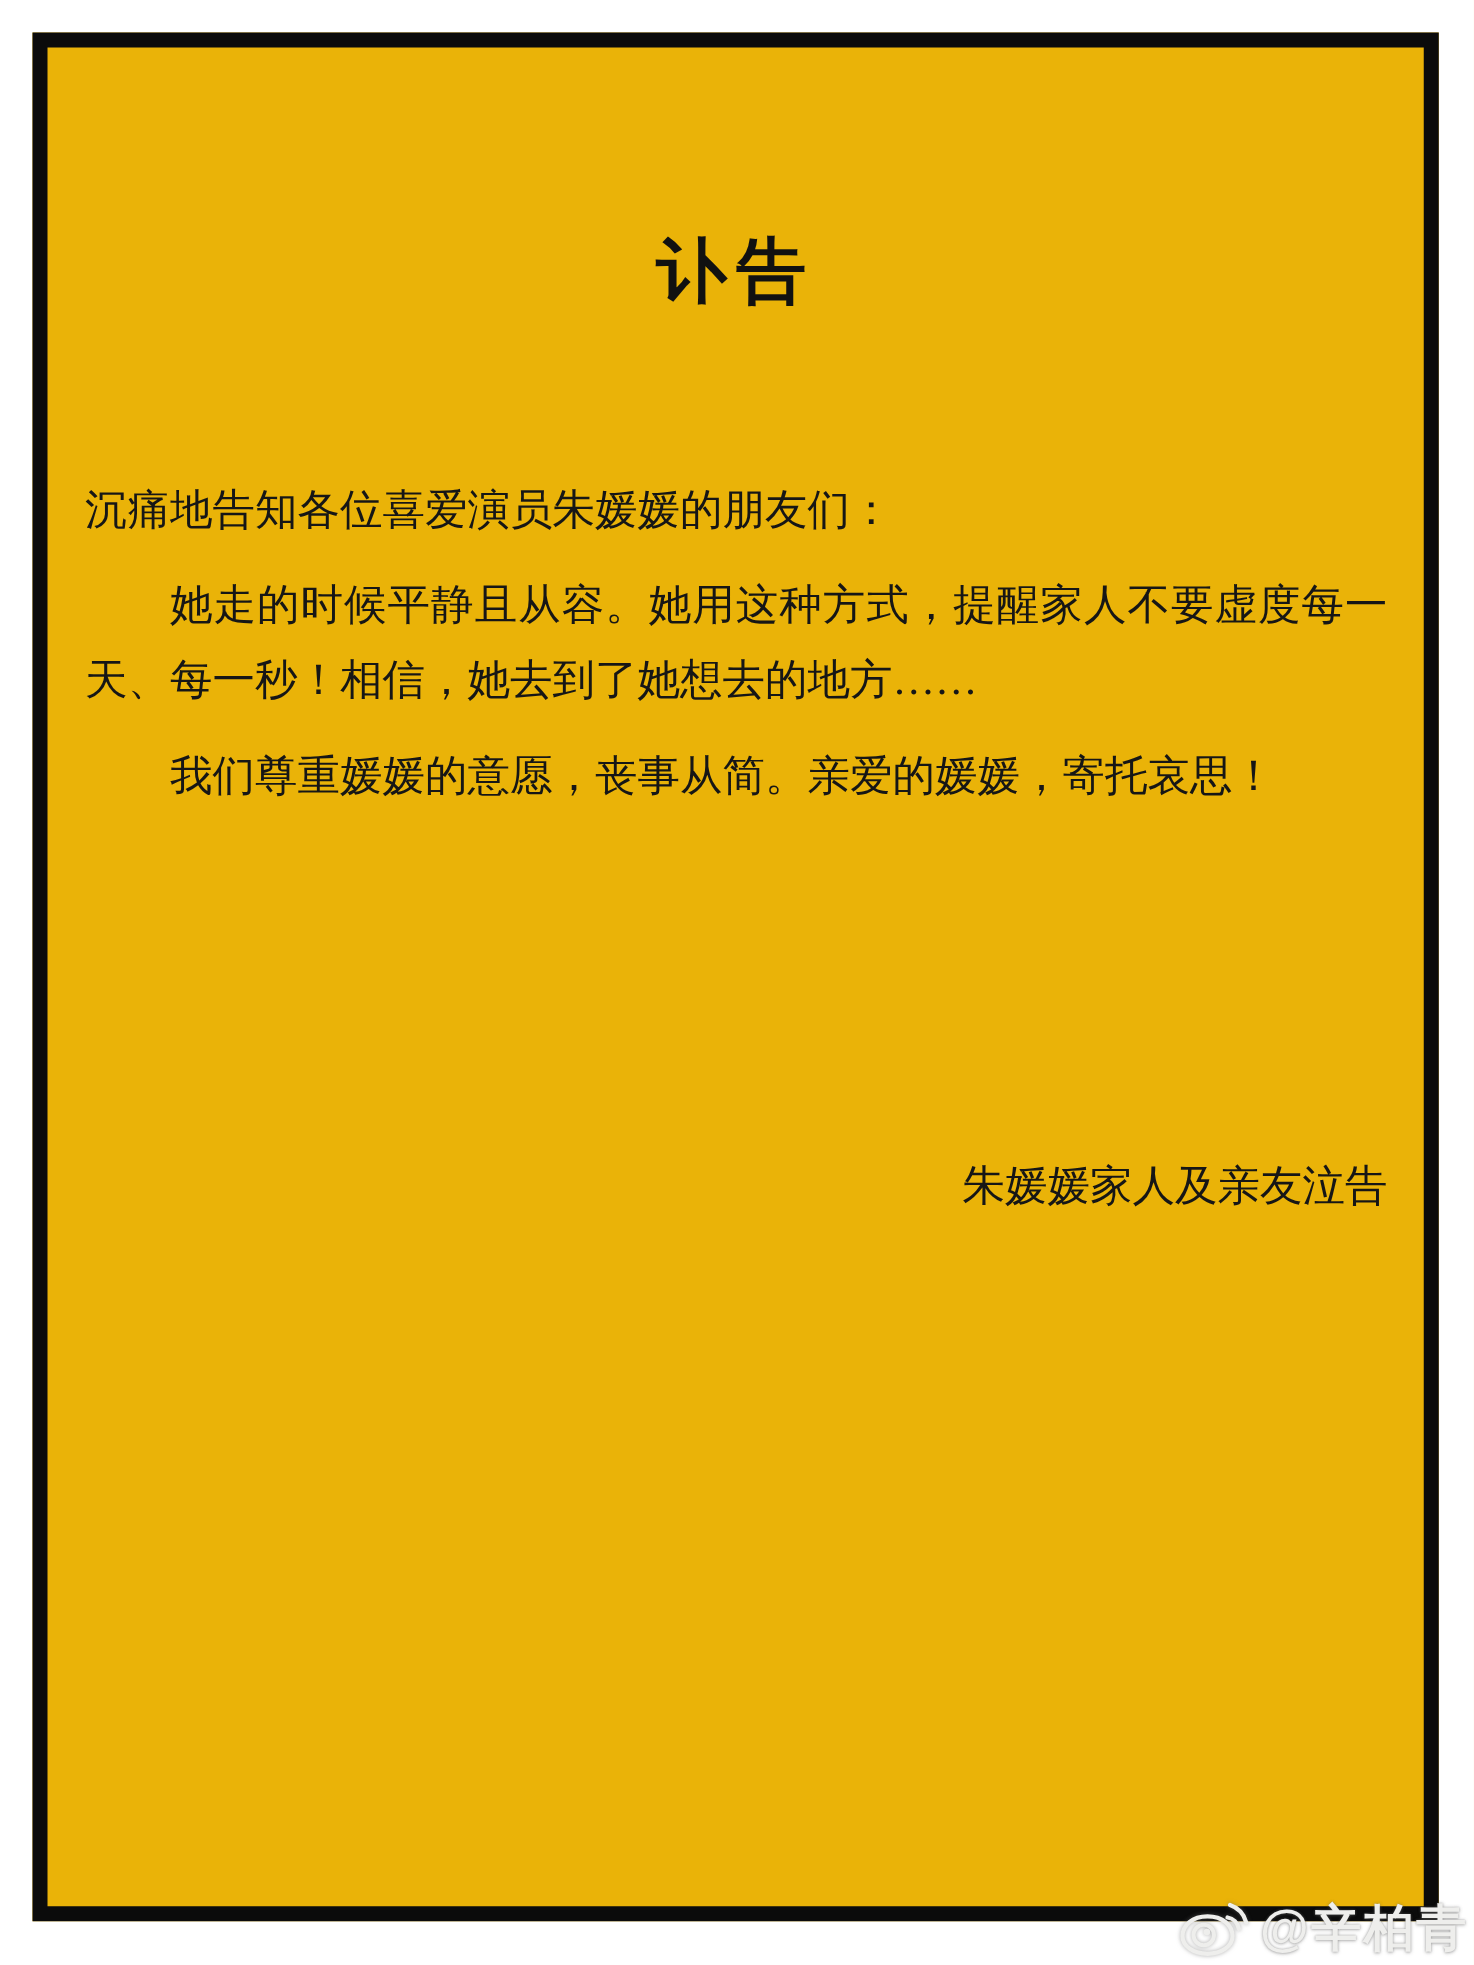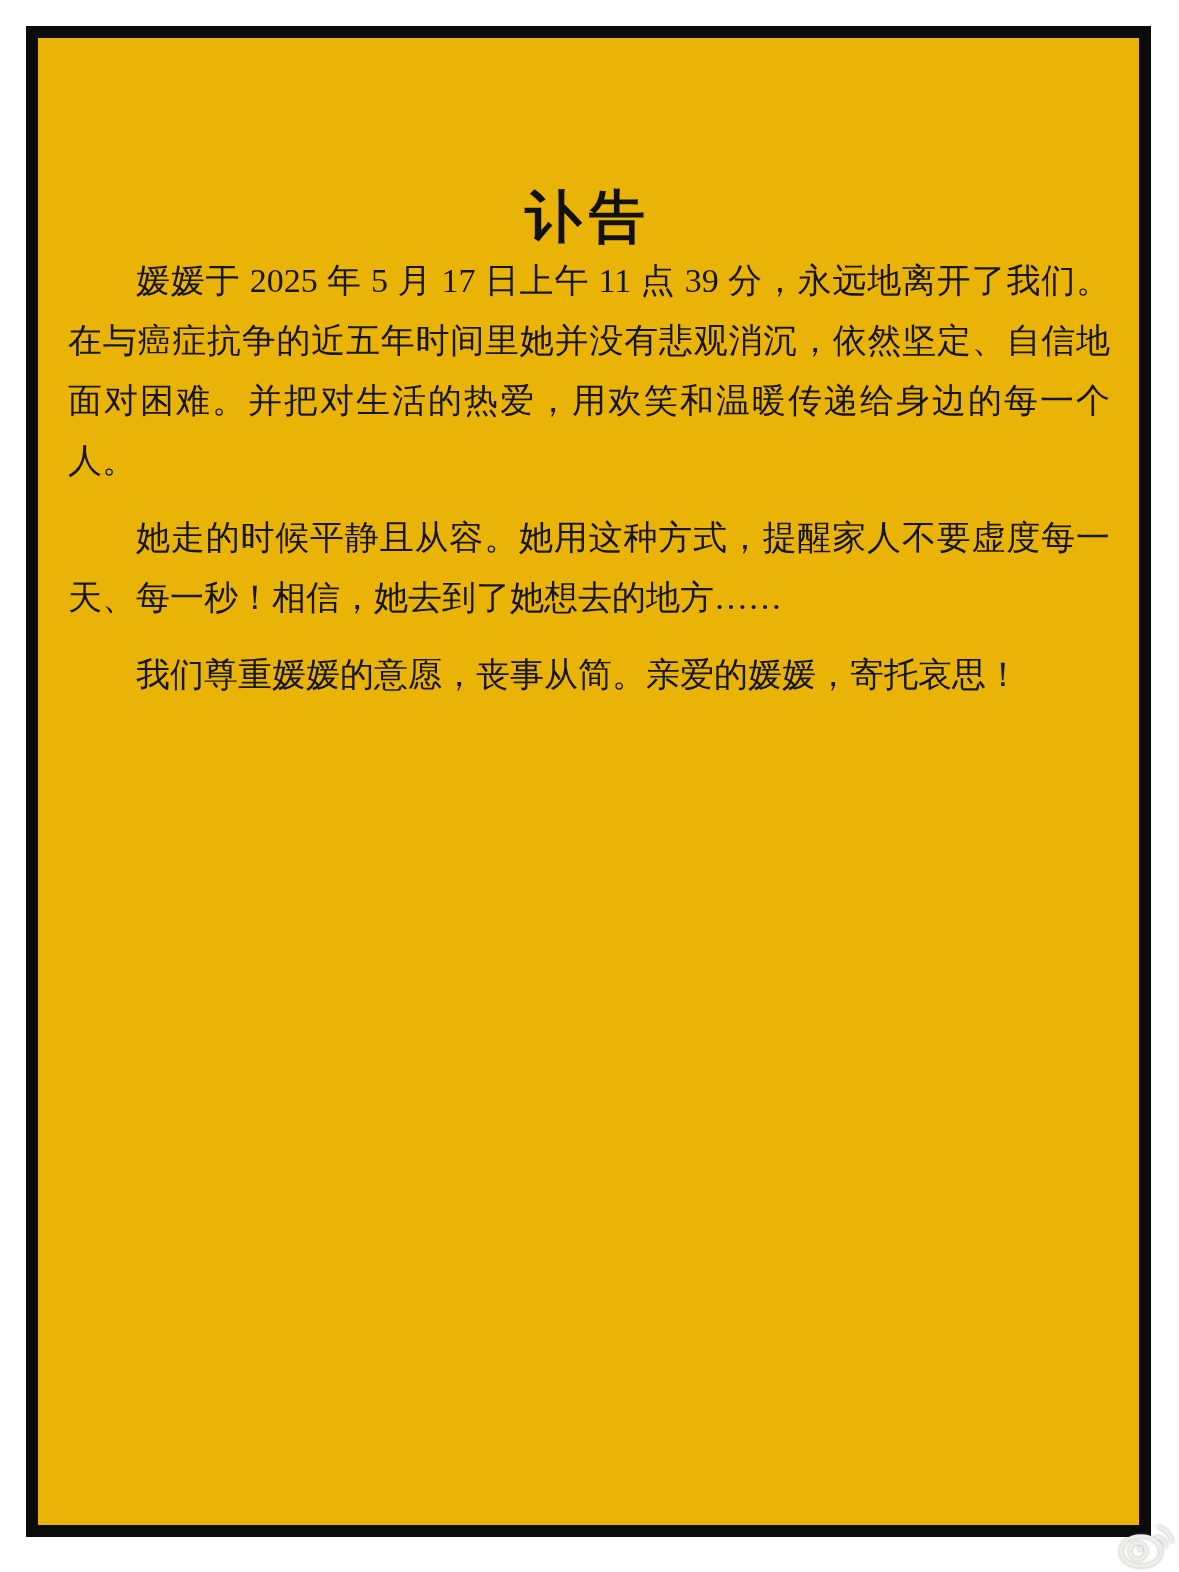--- a/index.html
+++ b/index.html
@@ -86,39 +86,41 @@
 </head>
 <body>
 
 <div class="canvas">
 
   <div class="page-frame">
     <div class="content">
 
       <h1 class="doc-title">讣告</h1>
 
+      <p class="salutation">沉痛地告知各位喜爱演员朱媛媛的朋友们：</p>
 
-      <p class="para">媛媛于 2025 年 5 月 17 日上午 11 点 39 分，永远地离开了我们。在与癌症抗争的近五年时间里她并没有悲观消沉，依然坚定、自信地面对困难。并把对生活的热爱，用欢笑和温暖传递给身边的每一个人。</p>
 
       <p class="para">她走的时候平静且从容。她用这种方式，提醒家人不要虚度每一天、每一秒！相信，她去到了她想去的地方……</p>
 
       <p class="para">我们尊重媛媛的意愿，丧事从简。亲爱的媛媛，寄托哀思！</p>
 
 
+      <p class="signature">朱媛媛家人及亲友泣告</p>
 
     </div>
   </div>
 
   <div class="watermark">
     <span style="display:inline-flex;">
       <svg class="weibo-icon" viewBox="0 0 58 48" xmlns="http://www.w3.org/2000/svg">
 
         <path d="M24 14 C12 14 4 21 4 30 C4 38 13 44 24 44 C35 44 44 38 44 30 C44 21 36 14 24 14 Z" fill="none" stroke="#eeeeec" stroke-width="3.4"></path>
         <circle cx="21" cy="29" r="8.2" fill="none" stroke="#eeeeec" stroke-width="3.2"></circle>
         <circle cx="23.5" cy="26.5" r="2.6" fill="#eeeeec"></circle>
 
         <path d="M40 15 A 11 11 0 0 1 49 24" fill="none" stroke="#eeeeec" stroke-width="3.4" stroke-linecap="round"></path>
         <path d="M42 5 A 20 20 0 0 1 55 19" fill="none" stroke="#eeeeec" stroke-width="3.4" stroke-linecap="round"></path>
       </svg>
     </span>
+    <span>@辛柏青</span>
   </div>
 
 </div>
 
 </body></html>

